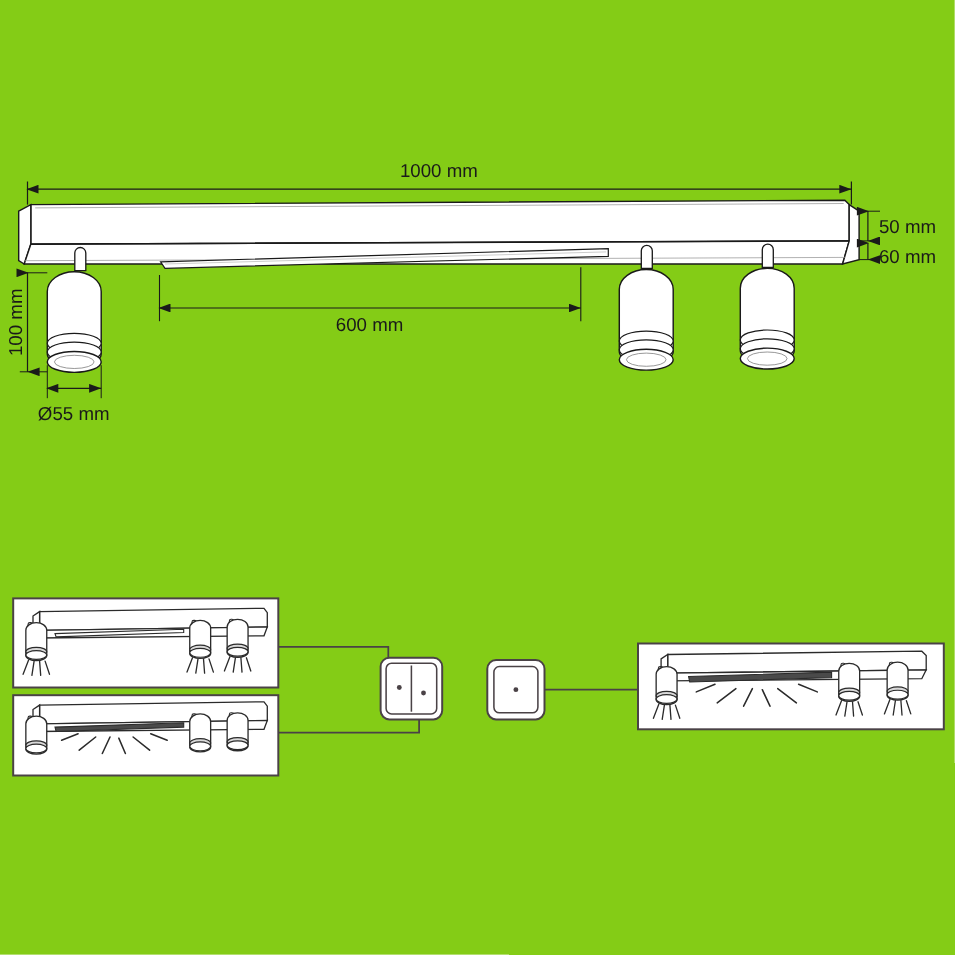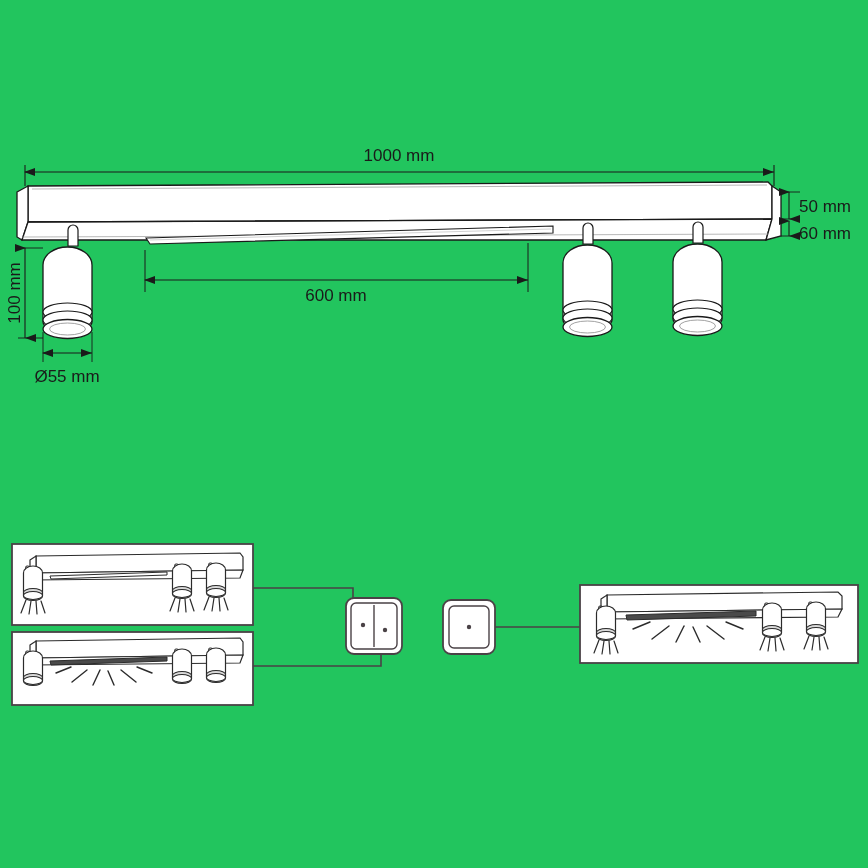--- a/index.html
+++ b/index.html
@@ -6,21 +6,21 @@
   * { box-sizing: border-box; }
   html, body {
     margin: 0; padding: 0;
     background: #ffffff;
     font-family: "Liberation Sans", sans-serif;
   }
   #page {
     position: relative;
     width: 868px;
     height: 868px;
-    background: #22c55e;
+    background: #84cc16;
     overflow: hidden;
   }
   #drawing { position: absolute; left: 0; top: 0; }
   .dim-label {
     font-family: "Liberation Sans", sans-serif;
     font-size: 17px;
     fill: #1a1a1a;
   }
 </style>
 </head>

